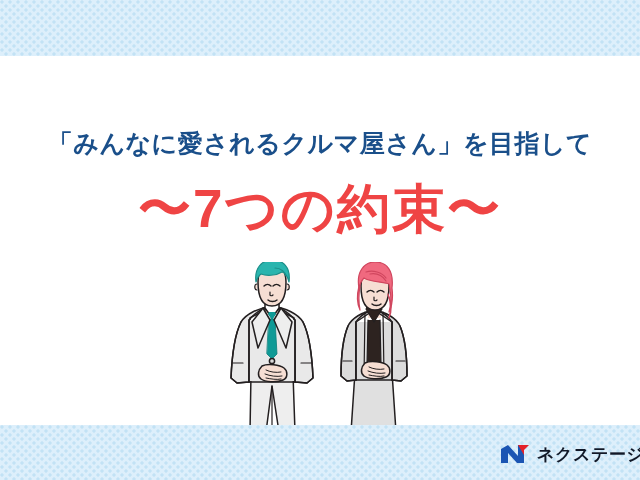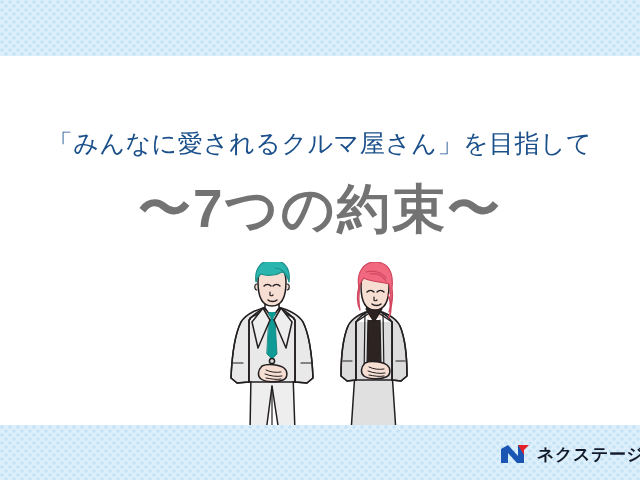--- a/index.html
+++ b/index.html
@@ -44,31 +44,31 @@
   .heading-wrap {
     position: absolute;
     left: 0;
     width: 640px;
     text-align: center;
   }
   #subheading {
     top: 126px;
     font-size: 25px;
     line-height: 34px;
-    font-weight: normal;
+    font-weight: bold;
     color: #1a4f8a;
     letter-spacing: 0.5px;
     white-space: nowrap;
   }
   #headline {
     top: 176px;
     font-size: 53px;
     line-height: 66px;
     font-weight: bold;
-    color: #737373;
+    color: #ef4444;
     letter-spacing: 2px;
     white-space: nowrap;
   }
 
   
   #figures {
     position: absolute;
     left: 0;
     top: 262px;
     width: 640px;

